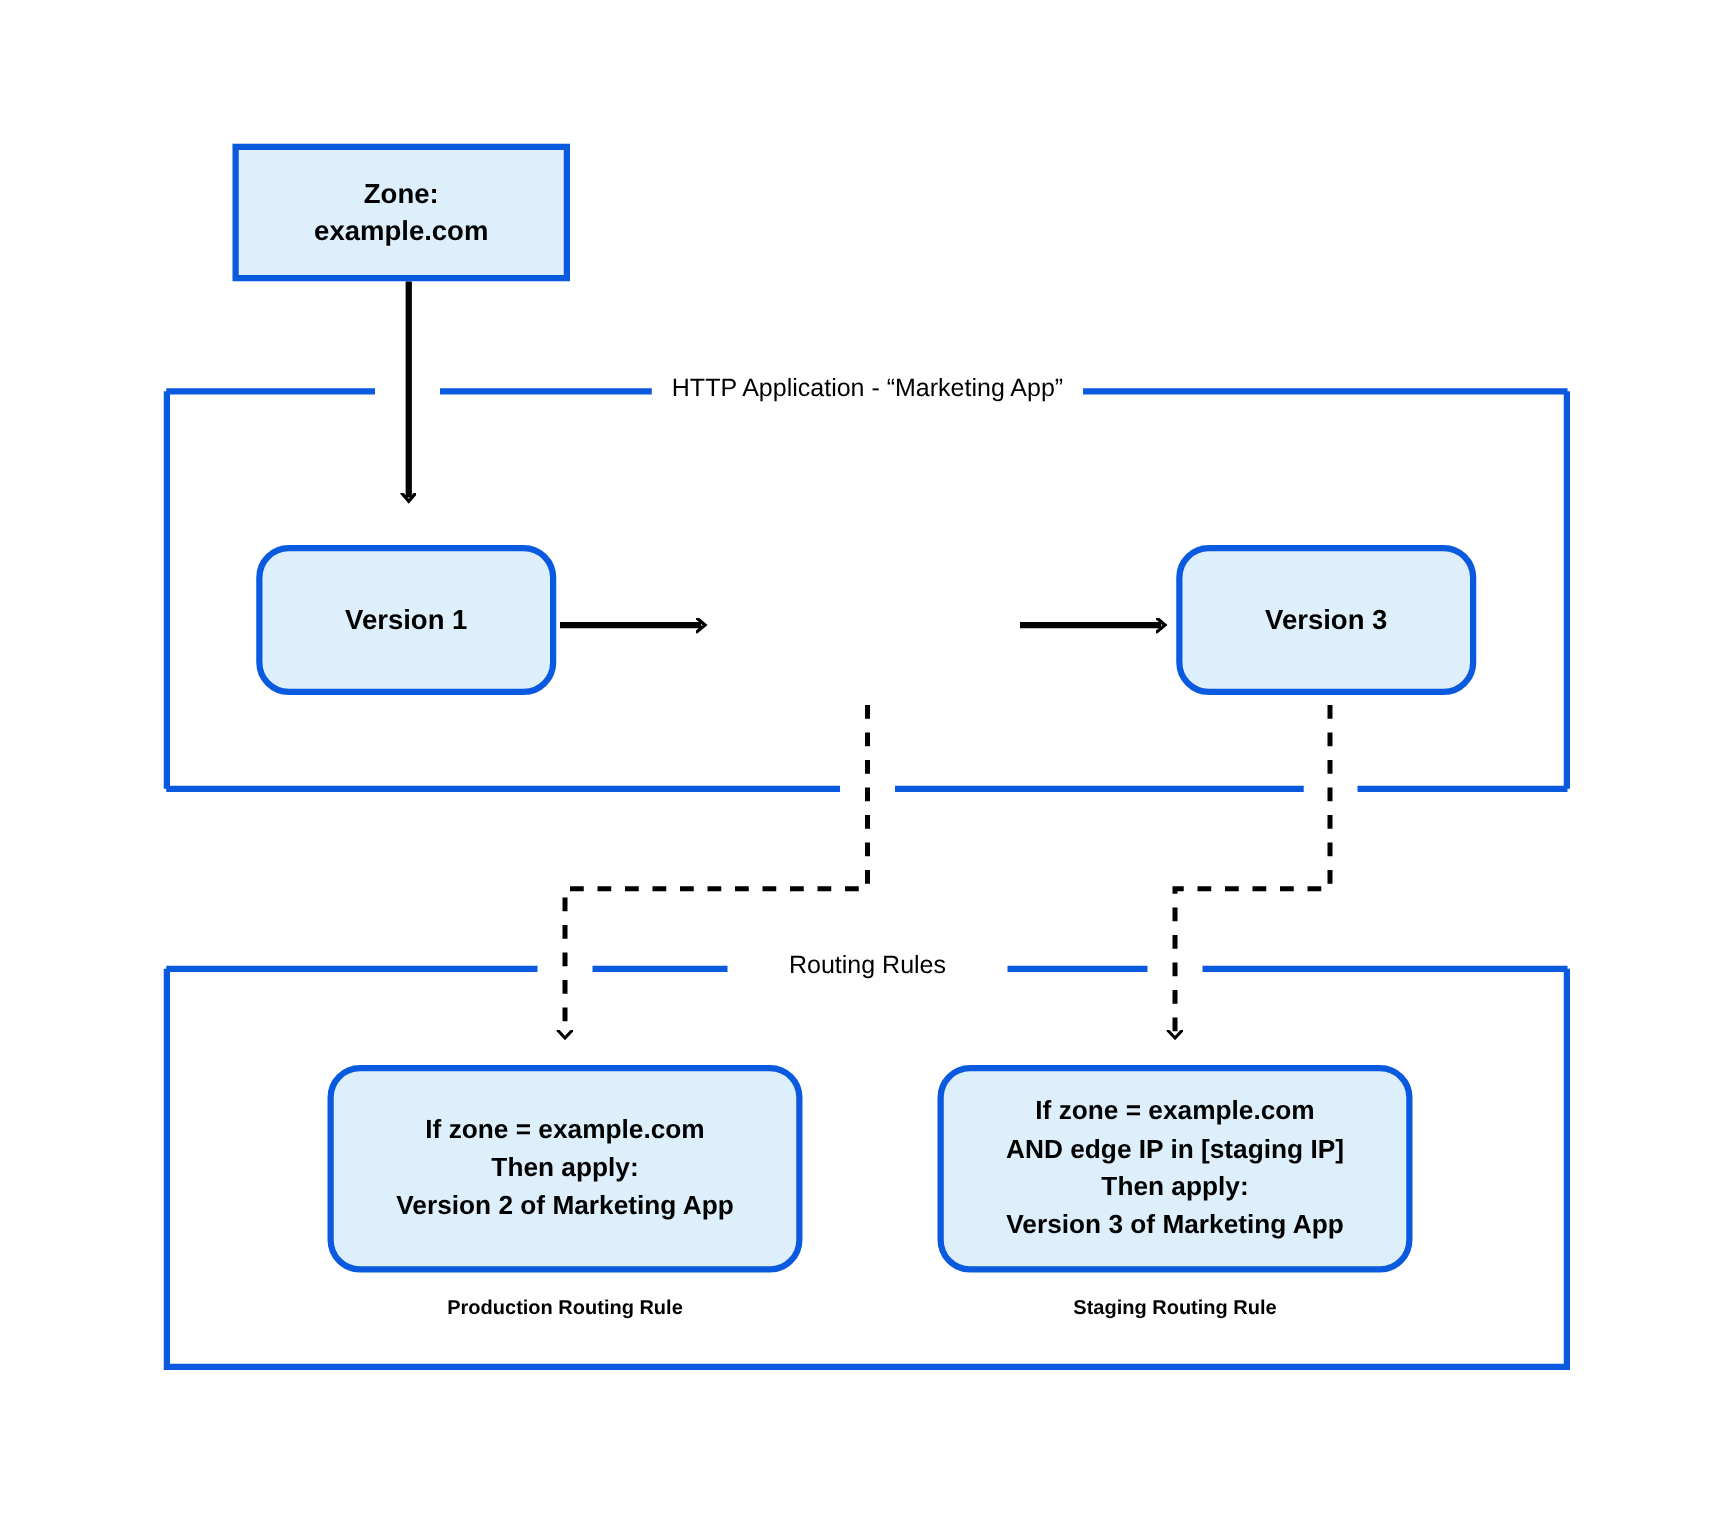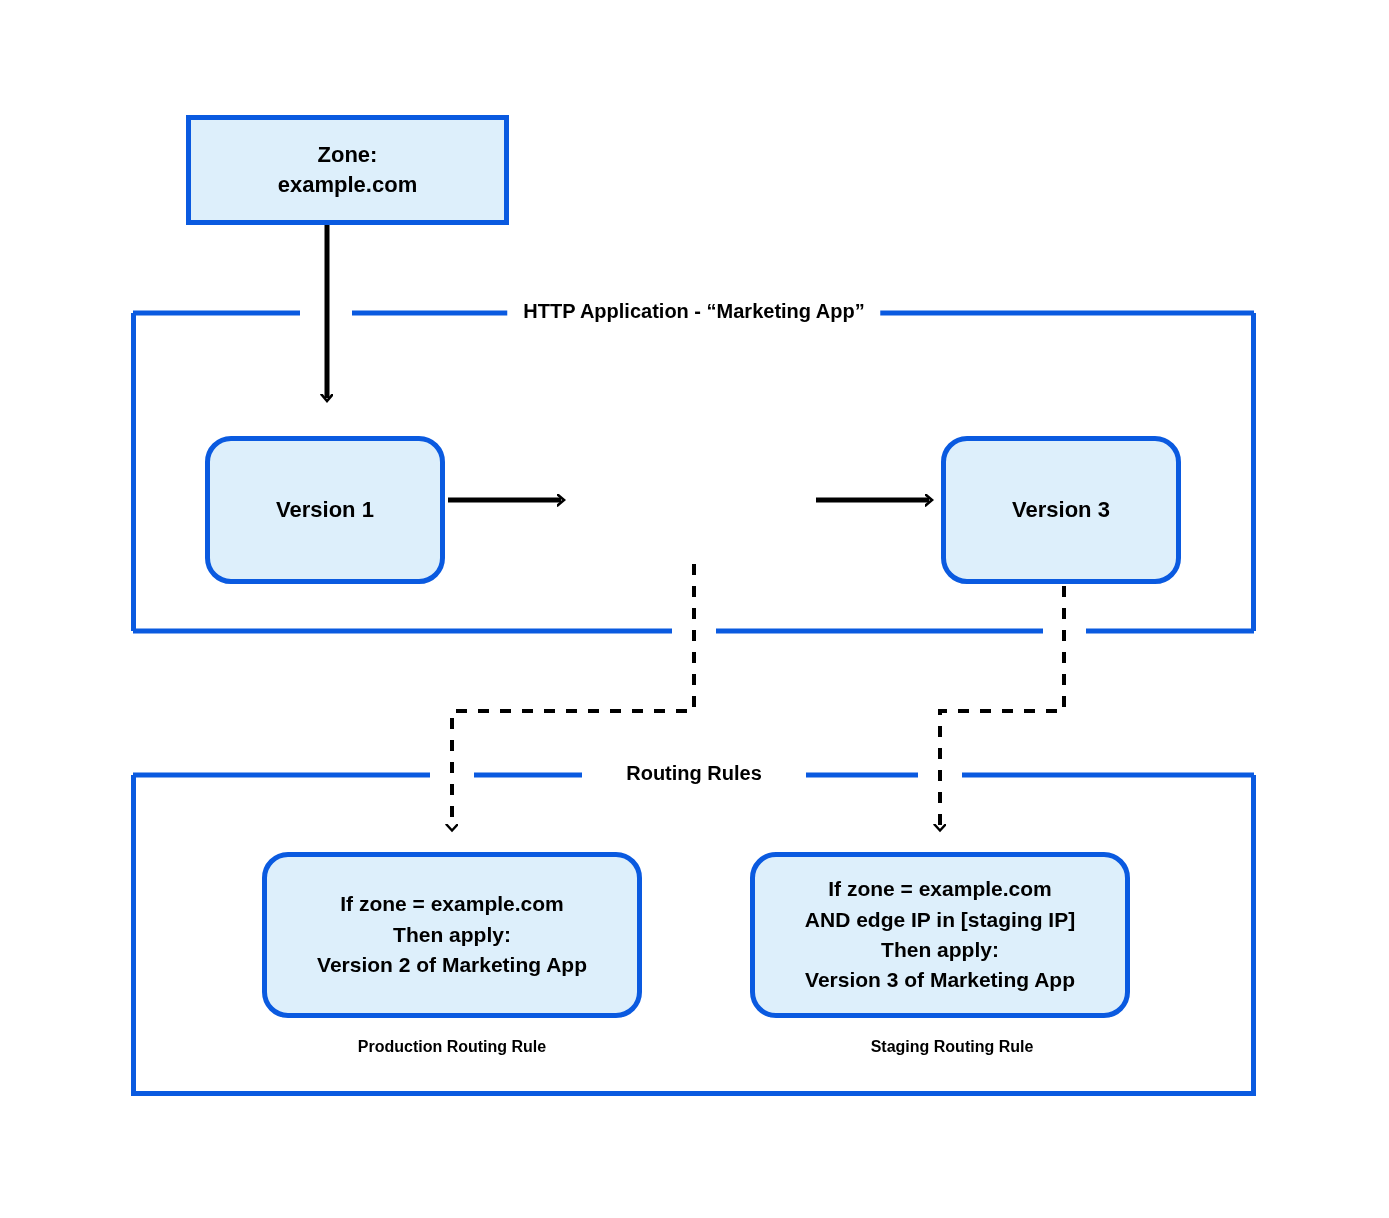--- a/index.html
+++ b/index.html
@@ -34,64 +34,64 @@
     justify-content: center;
     text-align: center;
     color: #000000;
     font-weight: bold;
     line-height: 1.36;
     white-space: pre-line;
   }
   .node-zone {
     left: 186px;
     top: 115px;
-    width: 323px;
+    width: 270px;
     height: 110px;
     border-radius: 0px;
     font-size: 22px;
   }
   .node-version {
     width: 240px;
-    height: 148px;
+    height: 120px;
     border-radius: 26px;
     font-size: 22px;
   }
   .node-v1 { left: 205px; top: 436px; }
   .node-v2 { left: 574px; top: 436px; }
   .node-v3 { left: 941px; top: 436px; }
   .node-rule {
     width: 380px;
     height: 166px;
     border-radius: 26px;
     font-size: 21px;
     line-height: 1.45;
   }
   .node-rule-prod { left: 262px; top: 852px; }
   .node-rule-stage { left: 750px; top: 852px; }
 
   .group-label {
     position: absolute;
     font-size: 20px;
-    font-weight: bold;
+    font-weight: normal;
     color: #000000;
     background: #ffffff;
     padding: 0 16px;
     white-space: nowrap;
     transform: translate(-50%, -50%);
   }
   .caption {
     position: absolute;
     font-size: 16px;
     font-weight: bold;
     color: #000000;
     white-space: nowrap;
     transform: translateX(-50%);
   }
   .caption-prod { left: 452px; top: 1038px; }
-  .caption-stage { left: 940px; top: 1038px; margin-left: 12px; }
+  .caption-stage { left: 940px; top: 1038px; }
 
   .label-http { left: 694px; top: 311px; }
   .label-routing { left: 694px; top: 773px; }
 </style>
 </head>
 <body>
 
 <div id="canvas">
 
   <svg id="diagram-svg" viewBox="0 0 1389 1218">

